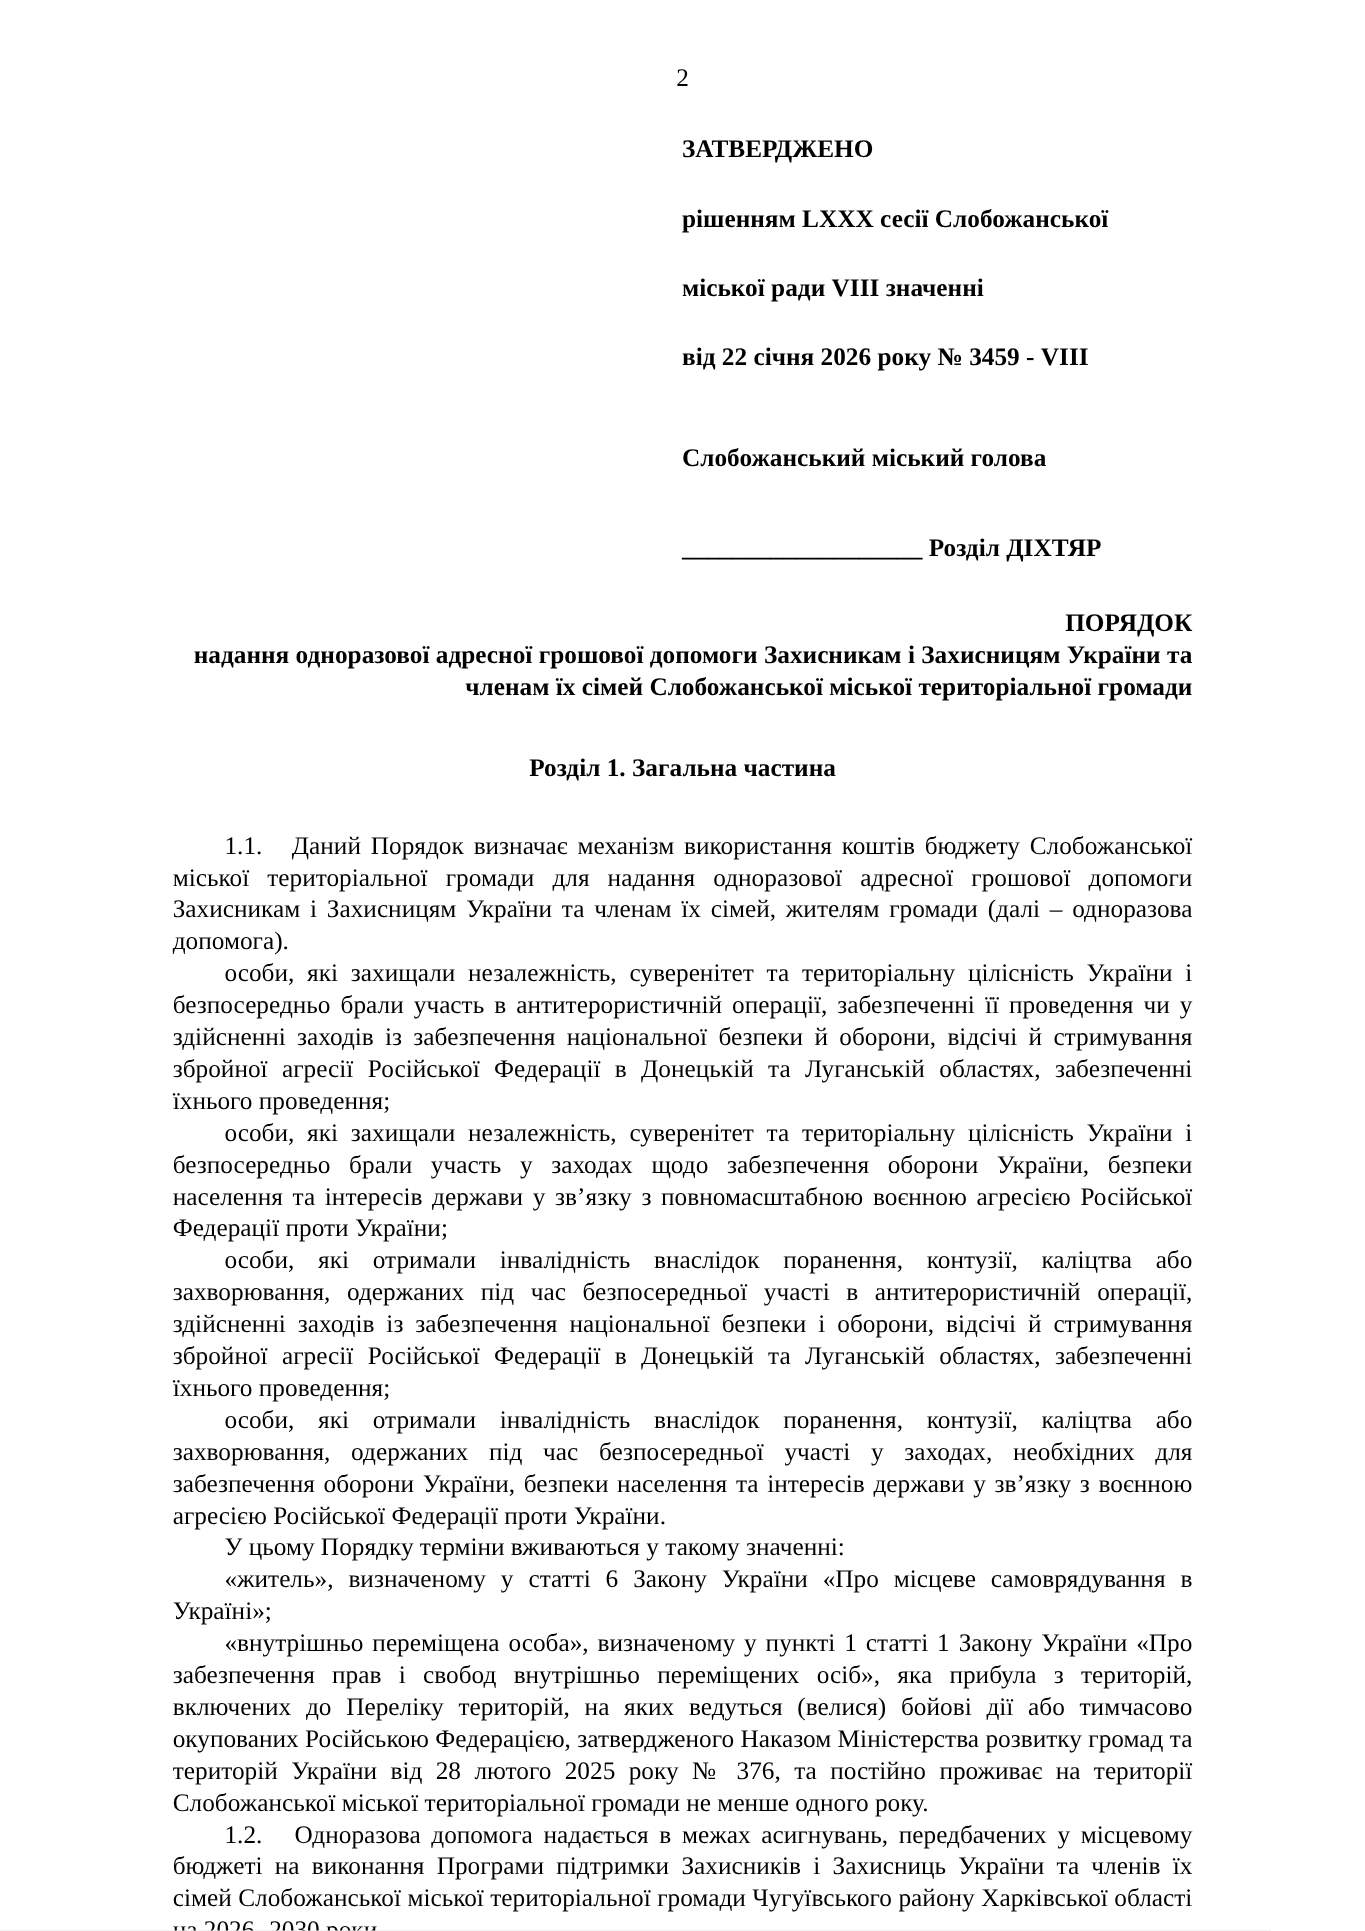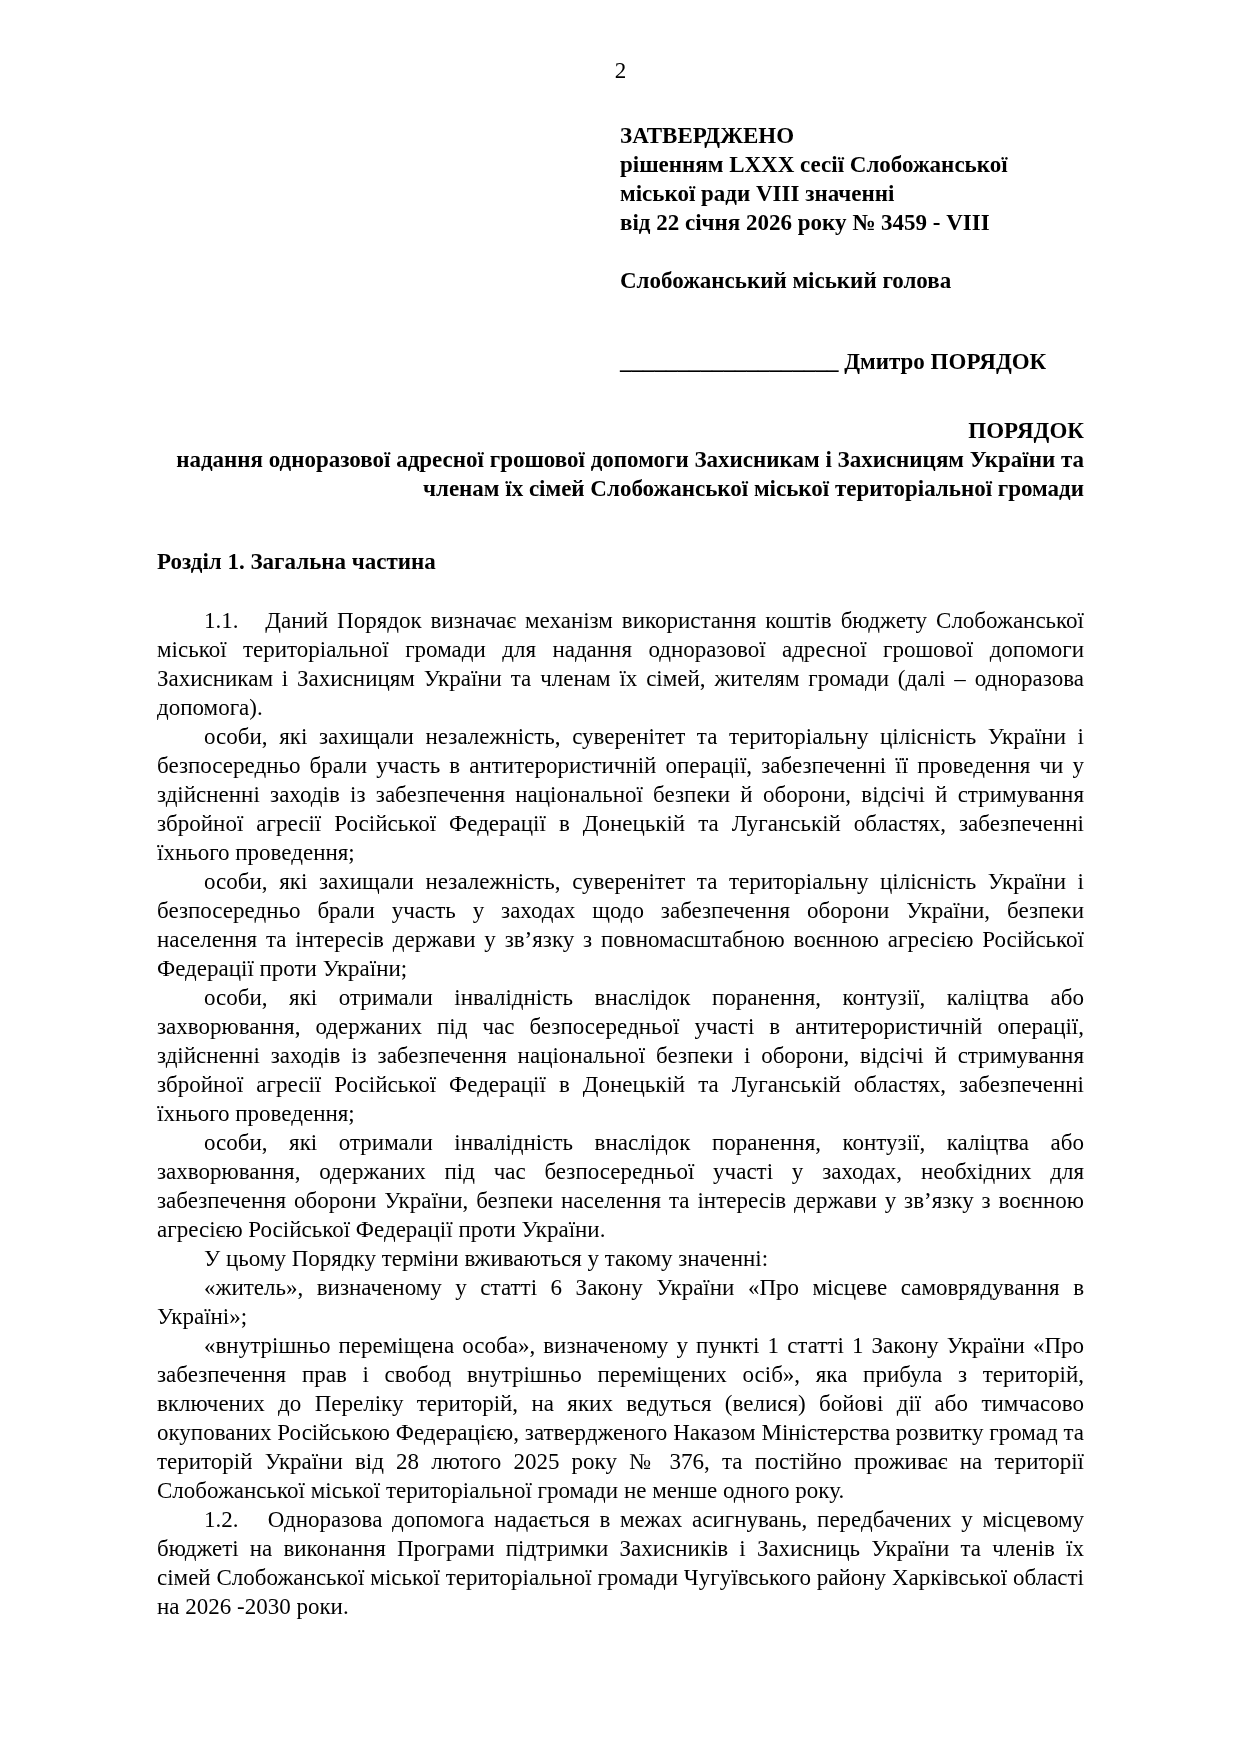--- a/index.html
+++ b/index.html
@@ -18,33 +18,33 @@
   }
   .page-number {
     text-align: center;
     font-weight: normal;
   }
   .approval-block {
     margin-left: 463px;
     margin-top: 36px;
     font-weight: bold;
   }
-  .approval-block .line { white-space: nowrap; }
+  .approval-block .line { white-space: nowrap; margin-top: 34px; }
   .gap-1 { height: 29px; }
   .gap-2 { height: 52px; }
   .signature-row { white-space: nowrap; font-weight: bold; }
   .signature-row .blank { letter-spacing: 0; }
   .doc-title-block {
     margin-top: 40px;
     text-align: right;
     font-weight: bold;
   }
   .section-heading {
-    margin: 44px 0 30px 0;
-    text-align: left;
+    margin: 44px 0 42px 0;
+    text-align: center;
     font-weight: bold;
   }
   .body-text p {
     margin: 0;
     text-align: justify;
     text-indent: 47px;
   }
 </style>
 </head>
 <body>
@@ -56,21 +56,21 @@
   <div class="approval-block">
     <div class="line">ЗАТВЕРДЖЕНО</div>
     <div class="line">рішенням LXXX сесії Слобожанської</div>
     <div class="line">міської ради VIII значенні</div>
     <div class="line">від 22 січня 2026 року № 3459 - VIII</div>
     <div class="gap-1"></div>
     <div class="line">Слобожанський міський голова</div>
     <div class="gap-2"></div>
     <div class="signature-row">
       <span class="blank">___________________</span>
-      <span> Дмитро ПОРЯДОК</span>
+      <span> Розділ ДІХТЯР</span>
     </div>
   </div>
 
   <div class="doc-title-block">
     <div>ПОРЯДОК</div>
     <div>надання одноразової адресної грошової допомоги Захисникам і Захисницям України та членам їх сімей Слобожанської міської територіальної громади</div>
   </div>
 
   <div class="section-heading">Розділ 1. Загальна частина</div>
 

